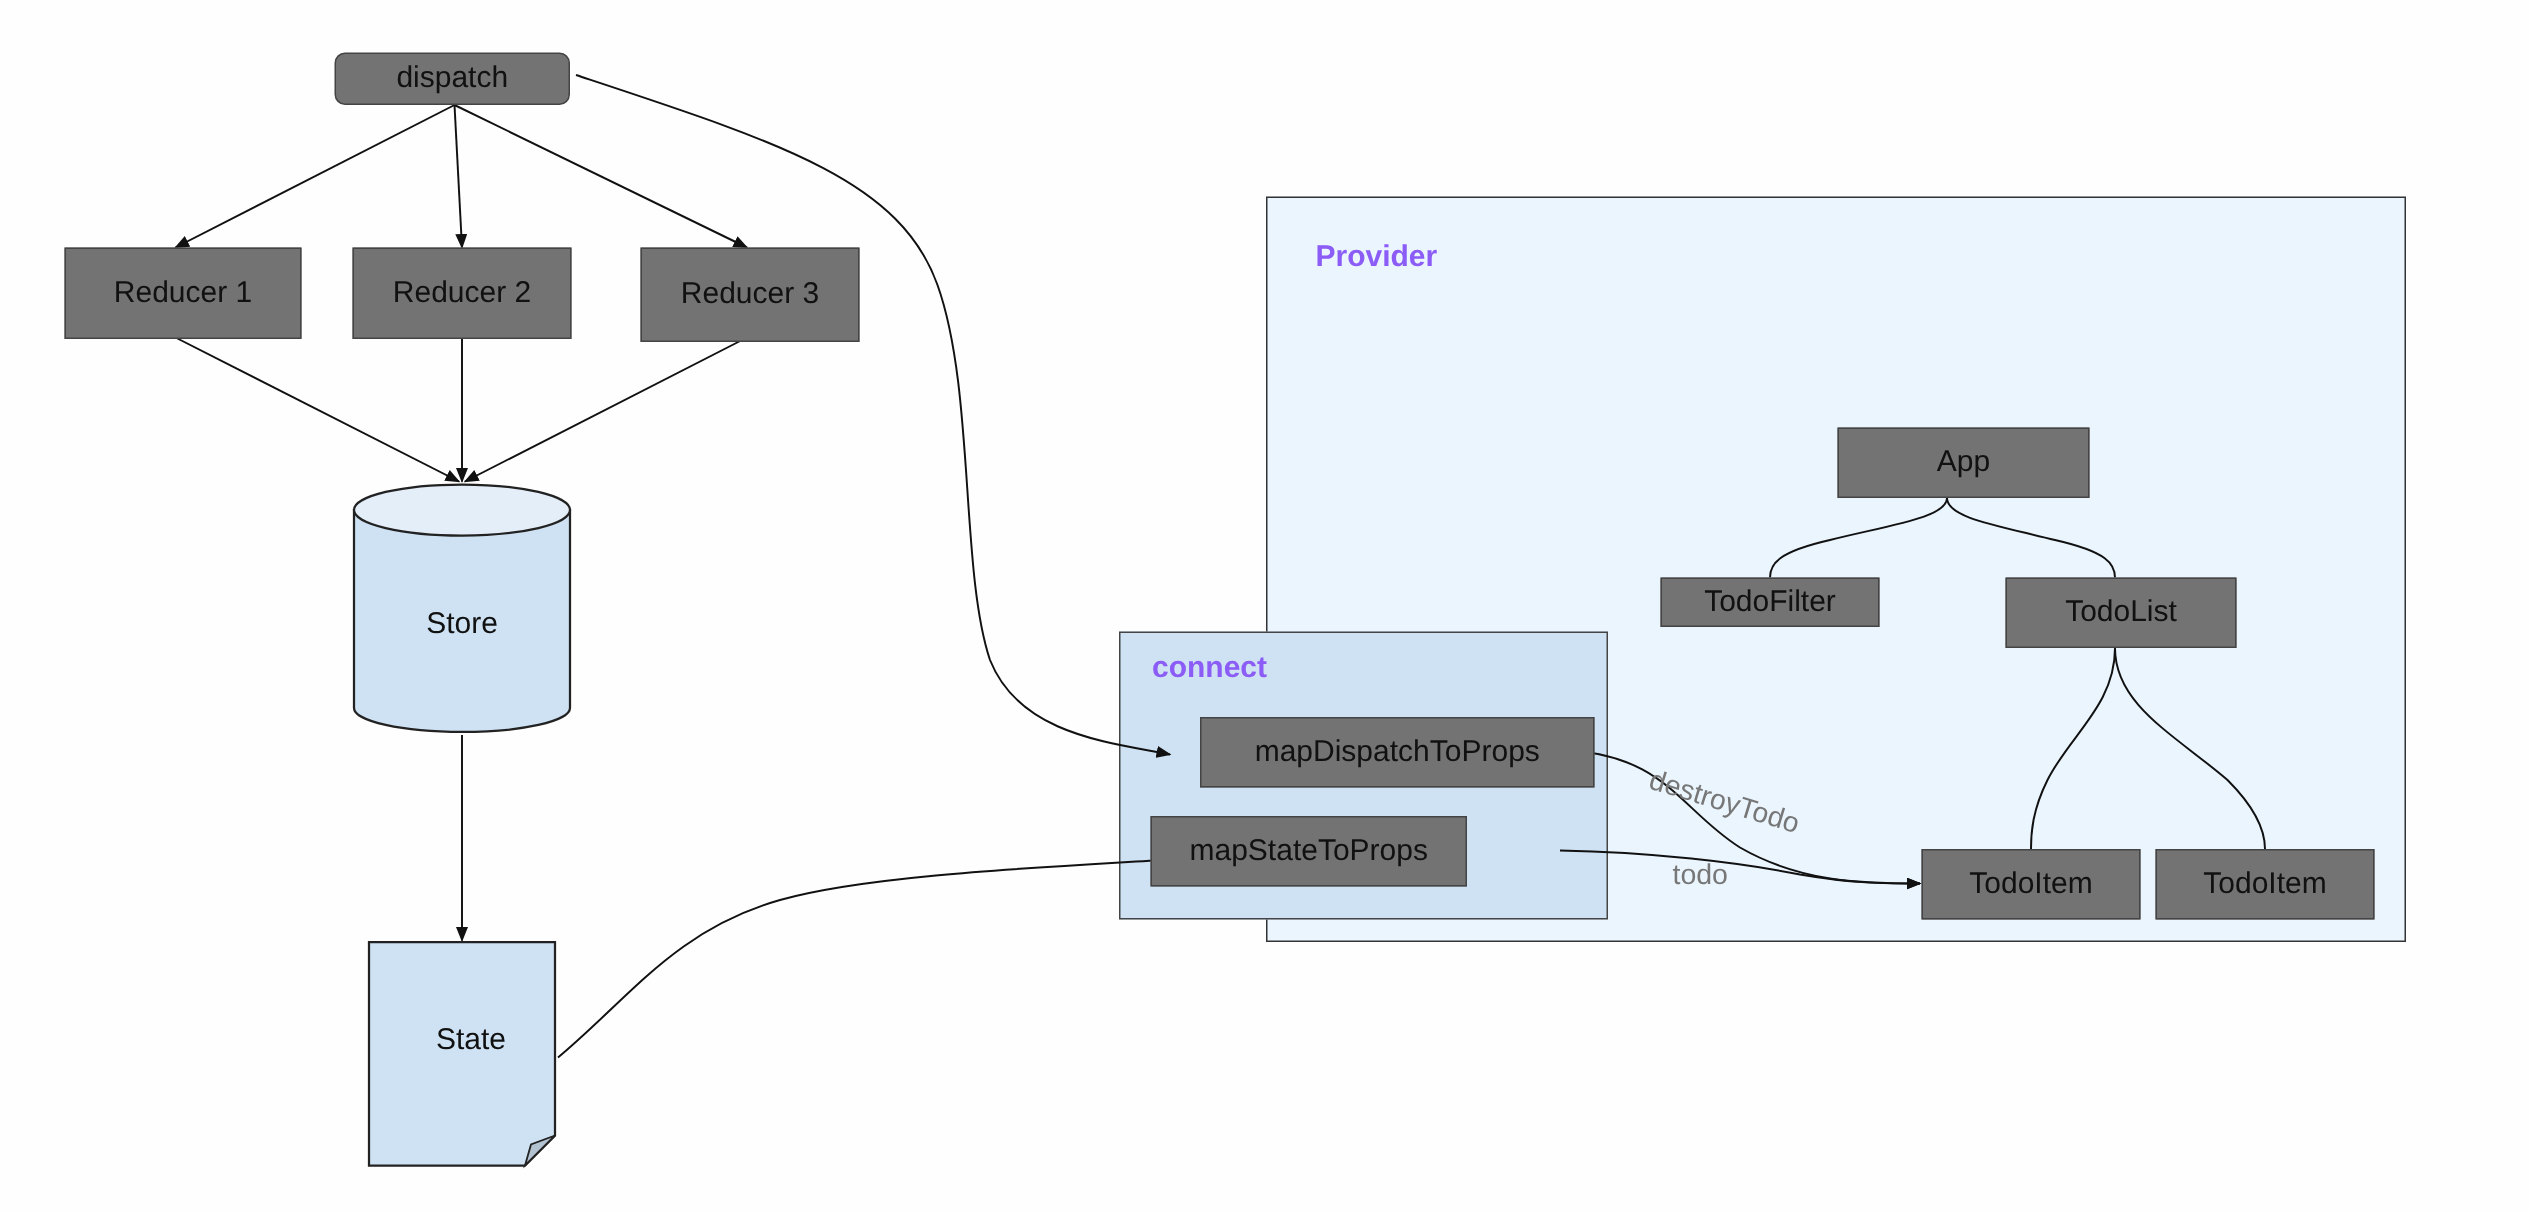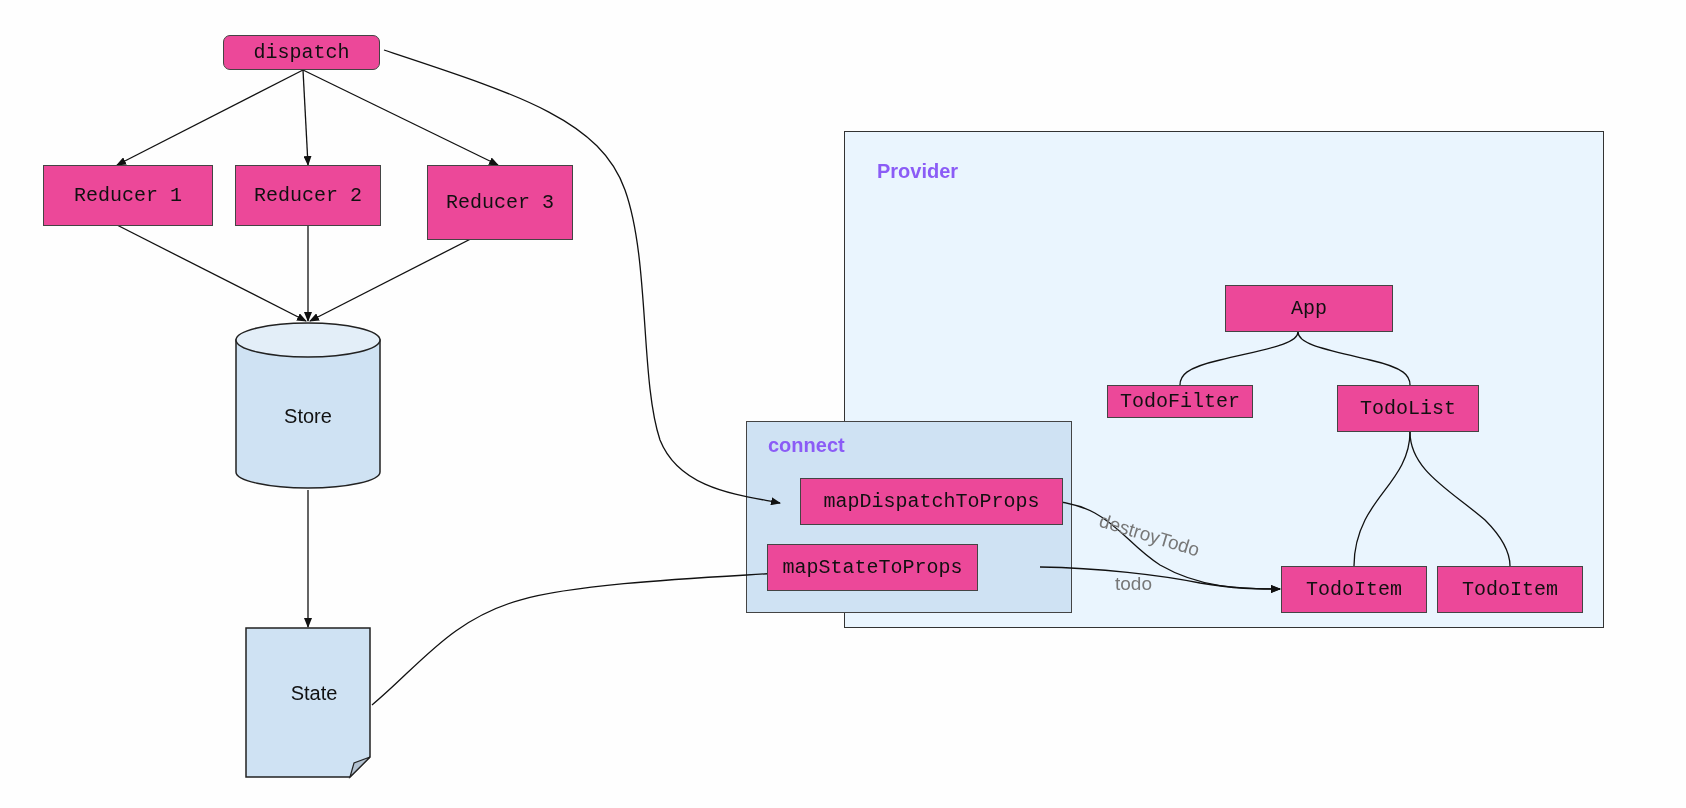--- a/index.html
+++ b/index.html
@@ -1,21 +1,21 @@
 <!DOCTYPE html>
 <html><head>
 <meta charset="utf-8">
 <style>
   html, body { margin: 0; padding: 0; background: #fefefe; }
   body { width: 1686px; height: 808px; position: relative; overflow: hidden;
          font-family: "Liberation Sans", sans-serif; color: #111; }
   svg { position: absolute; left: 0; top: 0; }
-  .node { position: absolute; background: #ec4899; border: 1.5px solid #444;
+  .node { position: absolute; background: #737373; border: 1.5px solid #444;
           box-sizing: border-box; display: flex; align-items: center; justify-content: center;
-          font-size: 20px; color: #111; font-family: Liberation Mono, monospace; }
+          font-size: 20px; color: #111; }
   .rounded { border-radius: 7px; }
   .container-label { position: absolute; font-weight: bold; font-size: 20px; color: #8b5cf6; }
   .edge-label { position: absolute; font-size: 19px; color: #777; }
   .provider { position: absolute; left: 844px; top: 131px; width: 760px; height: 497px;
               background: #eaf5fe; border: 1.5px solid #333; box-sizing: border-box; }
   .connect { position: absolute; left: 746px; top: 421px; width: 326px; height: 192px;
              background: #cfe2f3; border: 1.5px solid #444; box-sizing: border-box; }
   .text-center { position: absolute; font-size: 20px; color: #111; text-align: center; }
 </style>
 </head>
@@ -67,27 +67,27 @@
 
   <path d="M1410,432 C1410,470 1380,490 1365,520 C1355,540 1354,555 1354,566" fill="none" stroke="#111" stroke-width="1.3"></path>
   <path d="M1410,432 C1410,470 1450,490 1485,520 C1505,540 1510,555 1510,566" fill="none" stroke="#111" stroke-width="1.3"></path>
 </svg>
 
 <div class="text-center" style="left:236px; top:405px; width:144px;">Store</div>
 <div class="text-center" style="left:246px; top:682px; width:136px;">State</div>
 
 <div class="node rounded" style="left:223px; top:35px; width:157px; height:35px;">dispatch</div>
 
-<div class="node" style="left:43px; top:165px; width:170px; height:61px;">Reducer 1</div>
+<div class="node" style="left:43px; top:165px; width:158px; height:61px;">Reducer 1</div>
 <div class="node" style="left:235px; top:165px; width:146px; height:61px;">Reducer 2</div>
-<div class="node" style="left:427px; top:165px; width:146px; height:75px;">Reducer 3</div>
+<div class="node" style="left:427px; top:165px; width:146px; height:63px;">Reducer 3</div>
 
 <div class="node" style="left:800px; top:478px; width:263px; height:47px;">mapDispatchToProps</div>
 <div class="node" style="left:767px; top:544px; width:211px; height:47px;">mapStateToProps</div>
 
 <div class="node" style="left:1225px; top:285px; width:168px; height:47px;">App</div>
 <div class="node" style="left:1107px; top:385px; width:146px; height:33px;">TodoFilter</div>
-<div class="node" style="left:1337px; top:385px; width:142px; height:47px;">TodoList</div>
+<div class="node" style="left:1337px; top:385px; width:154px; height:47px;">TodoList</div>
 <div class="node" style="left:1281px; top:566px; width:146px; height:47px;">TodoItem</div>
 <div class="node" style="left:1437px; top:566px; width:146px; height:47px;">TodoItem</div>
 
 <div class="edge-label" style="left:1103px; top:510px; transform:rotate(17deg); transform-origin:left top;">destroyTodo</div>
 <div class="edge-label" style="left:1115px; top:573px;">todo</div>
 
 </body></html>

